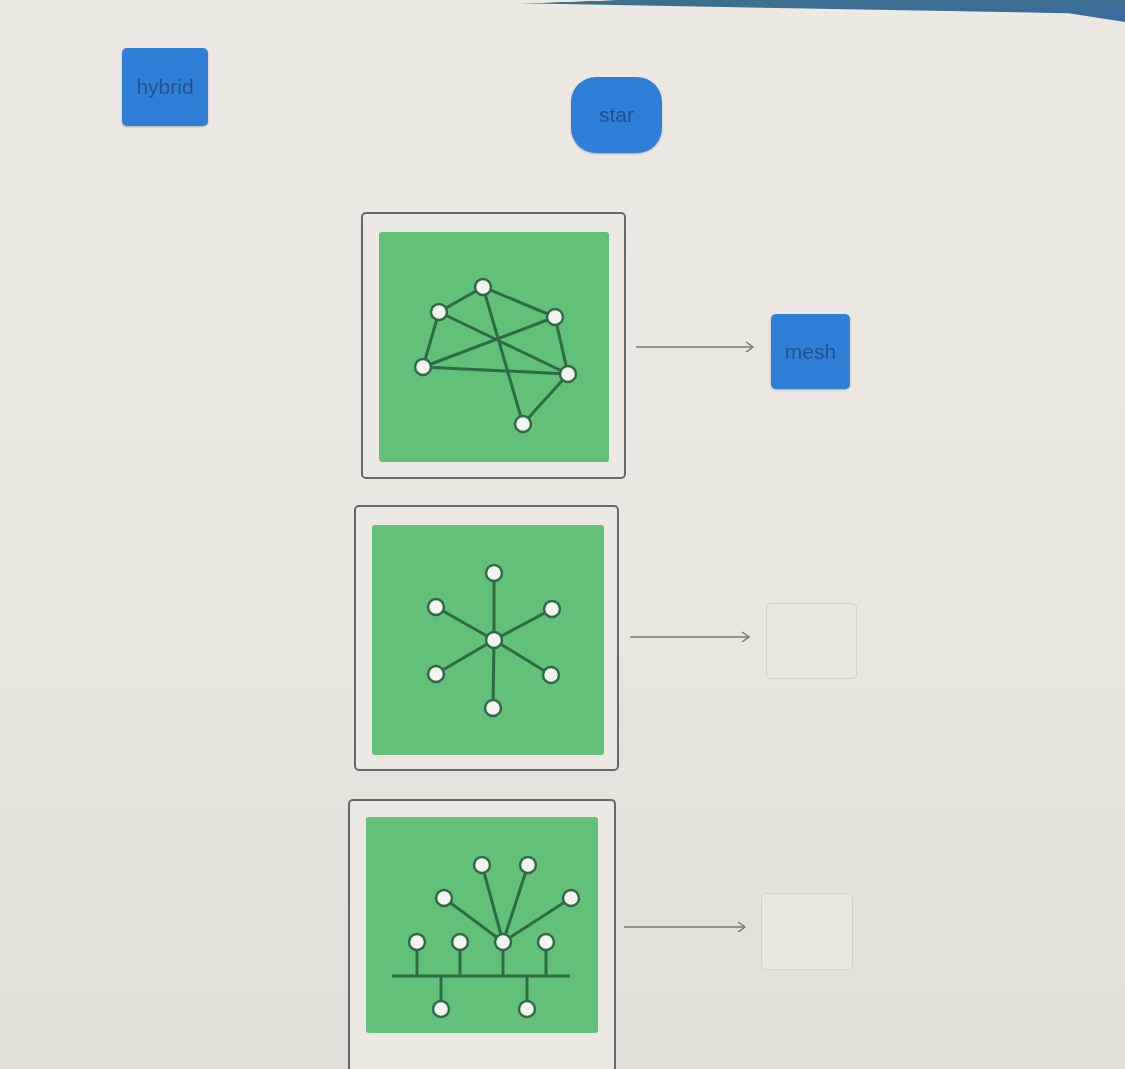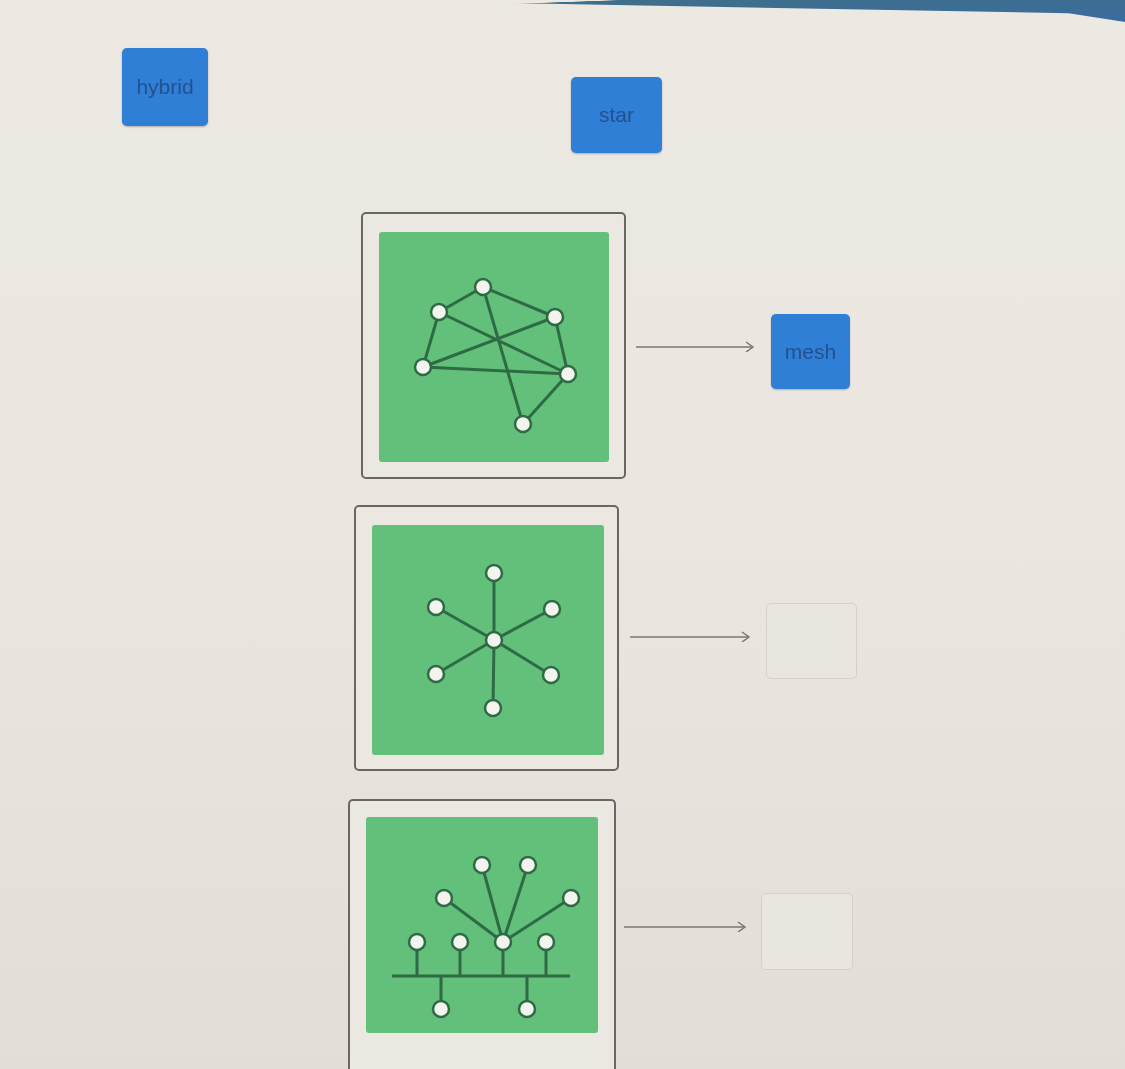--- a/index.html
+++ b/index.html
@@ -31,21 +31,21 @@
     position: absolute; border: 1.5px solid #d5d1ca; border-radius: 5px;
     background: #e9e5df; box-sizing: border-box;
   }
 </style>
 </head>
 <body>
 
 <div class="topbar"></div>
 
 <div class="chip" style="left:122px;top:48px;width:86px;height:78px;">hybrid</div>
-<div class="chip" style="left:571px;top:77px;width:91px;height:76px;">star</div>
+<div class="chip" style="left:571px;top:77px;width:91px;height:76px;border-radius:25px;">star</div>
 
 <div class="card" style="left:361px;top:212px;width:265px;height:267px;">
   <div class="tile" style="left:16px;top:18px;width:230px;height:230px;"></div>
   <svg width="265" height="267">
     <g stroke="#2e6b45" stroke-width="3" fill="none">
       <line x1="120" y1="73" x2="76" y2="98"></line>
       <line x1="120" y1="73" x2="192" y2="103"></line>
       <line x1="120" y1="73" x2="160" y2="210"></line>
       <line x1="76" y1="98" x2="60" y2="153"></line>
       <line x1="76" y1="98" x2="205" y2="160"></line>

